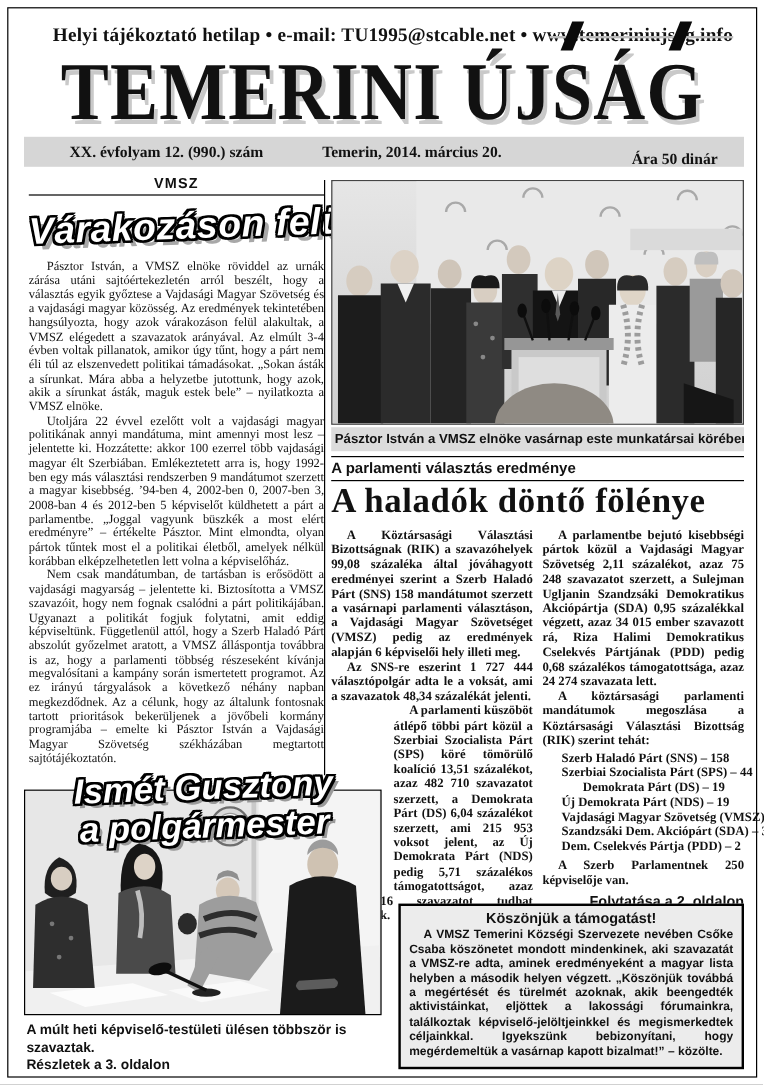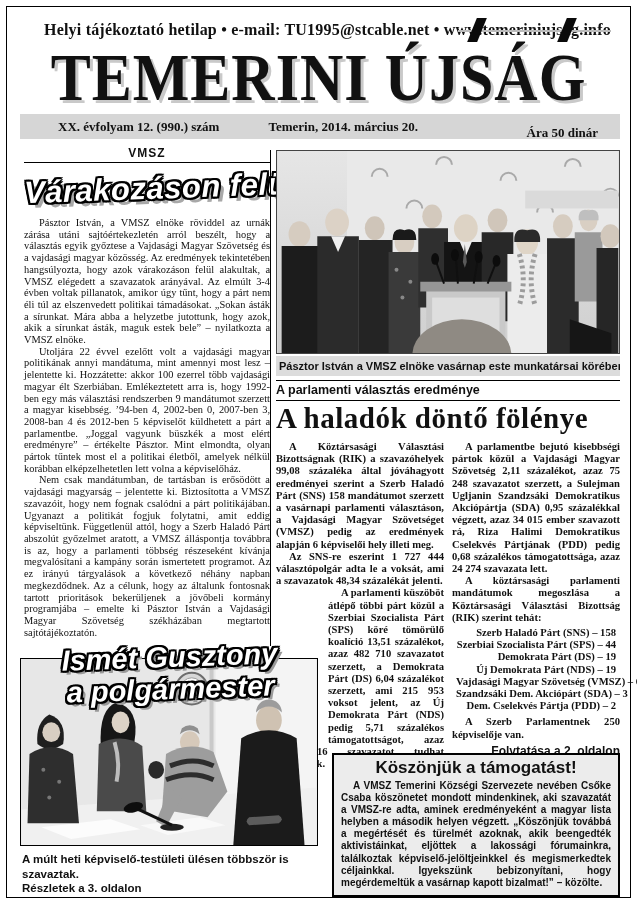--- a/index.html
+++ b/index.html
@@ -76,21 +76,21 @@
     font-weight:bold; font-size:29px; letter-spacing:.5px; white-space:nowrap;
   }
 
   
   .ecol { position:absolute; top:441px; width:168px; font-size:10.6px; line-height:12.2px;
           text-align:justify; font-weight:600; }
   .ecol p { text-indent:13px; }
   #ecol1 { left:276px; }
   #ecol2 { left:452px; }
   .intrude { float:left; width:52px; height:108px; margin-top:44px; }
-  .results { margin:3px 4px 4px; }
+  .results { margin:3px 16px 4px; }
   .results div { text-align:right; font-weight:bold; white-space:nowrap; }
   .continuation { text-align:right; font-family:"Liberation Sans", sans-serif;
                   font-weight:bold; font-size:12px; margin-top:4px; }
 
   
   .photo2 { position:absolute; left:20px; top:658px; width:298px; height:188px; border:1px solid #000; background:#e9e9e9; }
   .overlay-head {
     position:absolute; left:14px; top:641px; width:312px; text-align:center; z-index:5;
     font-family:"Liberation Sans", sans-serif; font-style:italic; font-weight:bold;
     font-size:29px; line-height:32px; color:#fff; transform:rotate(-2deg);
@@ -102,21 +102,21 @@
     position:absolute; left:22px; top:852px; width:302px;
     font-family:"Liberation Sans", sans-serif; font-weight:bold; font-size:11.5px; line-height:14.5px;
   }
 
   
   .thanks-box {
     position:absolute; left:332px; top:753px; width:288px;
     border:2px solid #000; background:#ececec; padding:3px 7px 6px;
   }
   .thanks-title { text-align:center; font-family:"Liberation Sans", sans-serif;
-                  font-weight:bold; font-size:17px; margin-bottom:2px; }
+                  font-weight:bold; font-size:12px; margin-bottom:2px; }
   .thanks-body { font-family:"Liberation Sans", sans-serif; font-weight:bold;
                  font-size:10px; line-height:12.1px; text-align:justify; text-indent:12px; }
 </style>
 </head>
 <body>
 
 <div id="page">
   <div class="frame"></div>
 
   <div class="tagline">Helyi tájékoztató hetilap • e-mail: TU1995@stcable.net • www.temeriniujsag.info</div>

